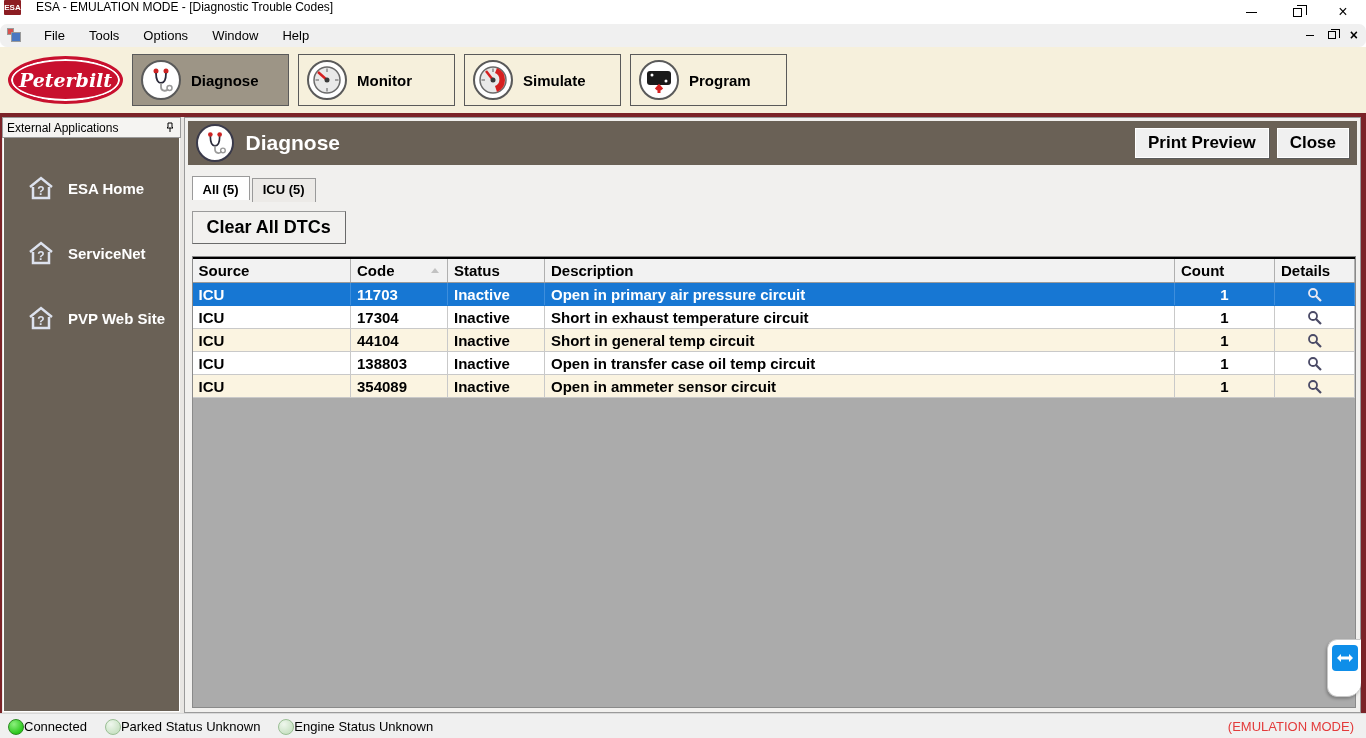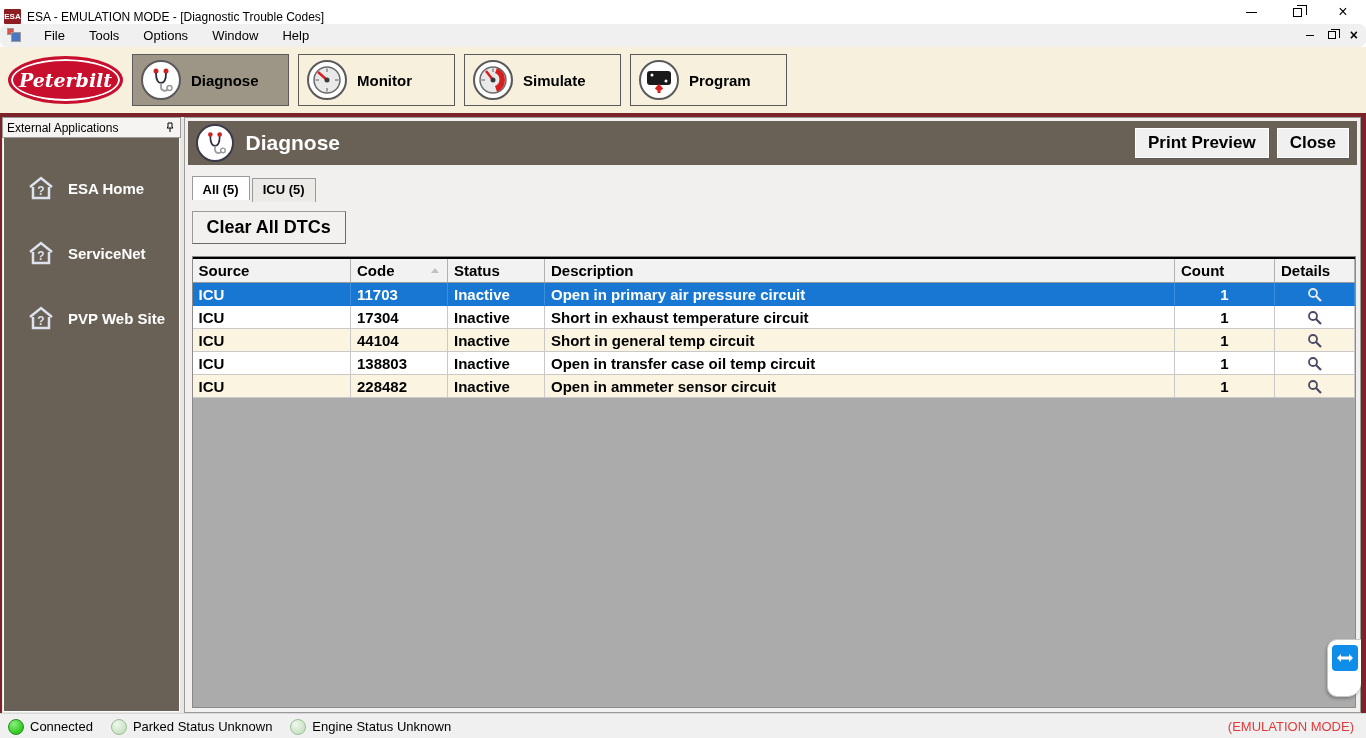--- a/index.html
+++ b/index.html
@@ -1,23 +1,23 @@
 <!DOCTYPE html>
 <html><head>
 <meta charset="utf-8">
 <style>
   * { margin:0; padding:0; box-sizing:border-box; }
   html,body { width:1366px; height:738px; overflow:hidden; }
   body { font-family:"Liberation Sans", sans-serif; background:#fff; position:relative; }
 
   
-  .titlebar { height:24px; background:#fff; display:flex; align-items:flex-end; padding-left:4px; }
+  .titlebar { height:24px; background:#fff; display:flex; align-items:flex-start; padding-left:4px; }
   .esa-appicon { width:17px; height:15px; background:#8C1D22; color:#fff; font-size:8px; font-weight:bold;
     display:flex; align-items:center; justify-content:center; letter-spacing:0; border-radius:1px; }
-  .title-text { font-size:12px; color:#000; margin-left:6px; }
+  .title-text { font-size:12px; color:#000; margin-left:15px; }
   .title-controls { margin-left:auto; display:flex; align-items:center; height:100%; }
   .tc-btn { width:46px; height:100%; display:flex; align-items:center; justify-content:center; color:#000; }
   .glyph-min { width:11px; height:1px; background:#000; display:inline-block; }
   .glyph-restore { width:9px; height:9px; border:1px solid #000; position:relative; display:inline-block; }
   .glyph-restore::before { content:""; position:absolute; top:-4px; left:3px; width:9px; height:9px; border:1px solid #000; border-bottom:none; border-left:none; }
   .glyph-close { font-size:16px; line-height:16px; }
 
   
   .menubar { height:23px; background:#F0F0F0; display:flex; align-items:center; padding-left:6px; border-bottom:1px solid #F0F0F0;border-radius:7px; }
   .mdi-icon { width:16px; height:16px; position:relative; margin-right:10px; }
@@ -80,21 +80,21 @@
     font-size:15px; font-weight:bold; text-align:left; padding:3px 6px; height:24px; position:relative; }
   table.dtc td { font-size:15px; font-weight:bold; padding:2px 6px; height:18px; border-right:1px solid #C9C9C9; border-bottom:1px solid #C9C9C9; background:#fff; overflow:hidden; white-space:nowrap; }
   tr.row-alt td { background:#FBF4E1; }
   tr.selected td { background:#1777D3; color:#fff; border-right-color:#3E8EDC; border-bottom-color:#1777D3; }
   td.c-center, th.c-center { text-align:center; }
   .sort-glyph { position:absolute; right:8px; top:9px; width:0; height:0; border-left:4px solid transparent; border-right:4px solid transparent; border-bottom:5px solid #C2C2C2; }
   .mag-icon { display:inline-block; vertical-align:middle; }
 
   
   .statusbar { height:26px; background:#F0F0F0; border-top:1px solid #D8D8D8; display:flex; align-items:center; padding:0 8px; }
-  .status-item { display:flex; align-items:center; gap:6px; margin-right:18px; }
+  .status-item { display:flex; align-items:center; margin-right:18px; }
   .led { width:16px; height:16px; border-radius:50%; }
   .led.on { background:radial-gradient(circle at 35% 30%, #8CF07E, #2DC81E 70%); border:1px solid #2A8A20; }
   .led.off { background:radial-gradient(circle at 35% 30%, #EFF7ED, #CBE3C6 70%); border:1px solid #9ABF94; }
   .status-label { font-size:13px; color:#000; }
   .status-mode { margin-left:auto; font-size:13px; color:#E33B3B; padding-right:4px; }
 
   
   .tv-widget { position:absolute; right:0; top:522px; width:34px; height:58px; background:#fff; border:1px solid #C8C8C8;
     border-right:none; border-radius:10px 0 14px 10px; box-shadow:-1px 2px 3px rgba(0,0,0,0.25); display:flex; align-items:flex-start; justify-content:center; padding-top:5px; }
   .tv-icon { width:26px; height:26px; background:#0E8EE9; border-radius:4px; display:flex; align-items:center; justify-content:center; }
@@ -330,21 +330,21 @@
             <td class="c-center">1</td>
             <td class="c-center">
               <svg class="mag-icon" width="16" height="16" viewBox="0 0 16 16">
                 <circle cx="6" cy="6" r="4" fill="none" stroke="#4A4A66" stroke-width="1.8"></circle>
                 <line x1="9" y1="9" x2="14" y2="14" stroke="#4A4A66" stroke-width="2.2"></line>
               </svg>
             </td>
           </tr>
           <tr class="row-alt">
             <td>ICU</td>
-            <td>228482</td>
+            <td>354089</td>
             <td>Inactive</td>
             <td>Open in ammeter sensor circuit</td>
             <td class="c-center">1</td>
             <td class="c-center">
               <svg class="mag-icon" width="16" height="16" viewBox="0 0 16 16">
                 <circle cx="6" cy="6" r="4" fill="none" stroke="#4A4A66" stroke-width="1.8"></circle>
                 <line x1="9" y1="9" x2="14" y2="14" stroke="#4A4A66" stroke-width="2.2"></line>
               </svg>
             </td>
           </tr>

